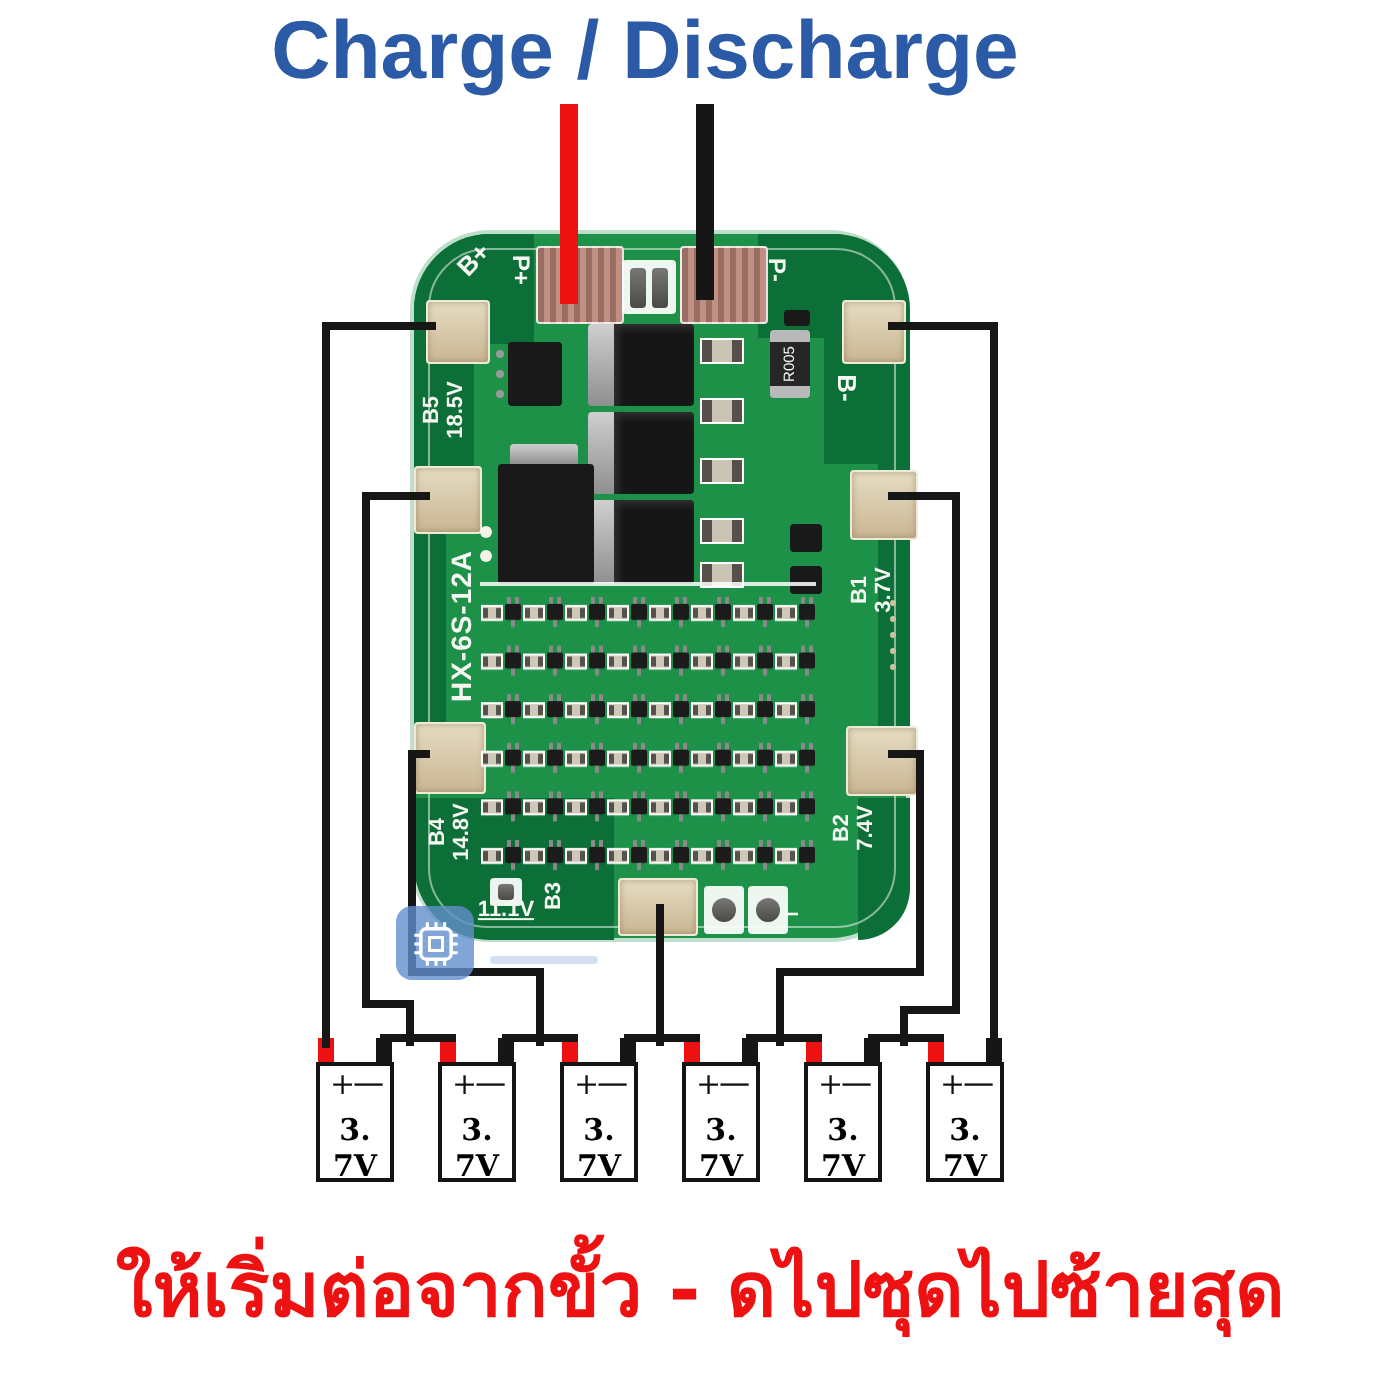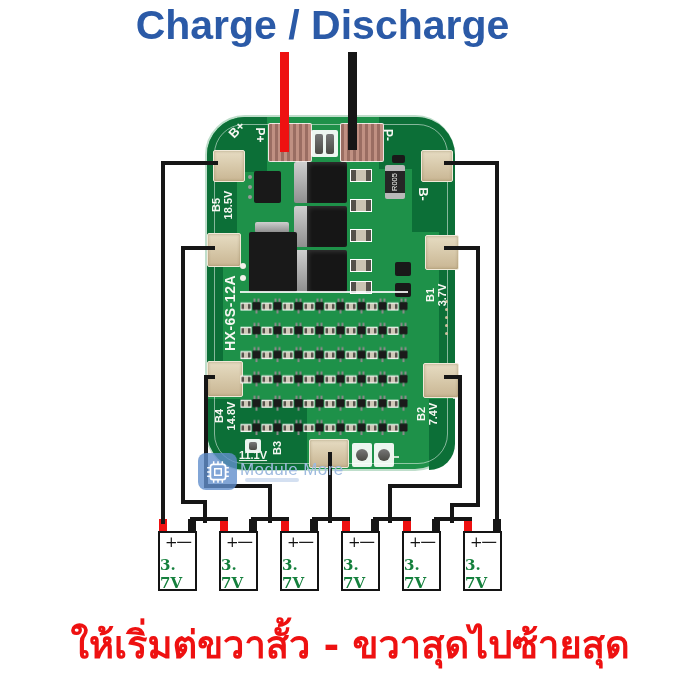--- a/index.html
+++ b/index.html
@@ -36,21 +36,21 @@
       transform:translate(-50%,-50%) rotate(-90deg);}
   .rl.cw{transform:translate(-50%,-50%) rotate(90deg);}
   .rl.d45{transform:translate(-50%,-50%) rotate(-46deg);}
   .rl.flat{transform:translate(-50%,-50%);}
   
   .battery{position:absolute;top:531px;width:39px;height:60px;background:#fff;border:2.5px solid #141414;
            box-sizing:border-box;}
   .bt-row{display:flex;justify-content:space-between;padding:2px 4px 0 5px;font-family:"DejaVu Serif",serif;
           font-size:15px;color:#111;line-height:1;}
   .bt-row .mn{display:inline-block;transform:scaleX(1.5);}
-  .bt-v{text-align:left;font-family:"DejaVu Serif",serif;font-weight:600;font-size:15px;color:#15803d;margin-top:6px;}
+  .bt-v{text-align:center;font-family:"DejaVu Serif",serif;font-weight:600;font-size:15px;color:#000000;margin-top:6px;}
   
   #wm-icon{position:absolute;left:198px;top:453px;width:39px;height:37px;background:rgba(98,142,204,.8);
            border-radius:8px;display:flex;align-items:center;justify-content:center;}
   #wm-text{position:absolute;left:240px;top:460px;font-size:17px;color:#9fbbdf;font-weight:500;letter-spacing:.4px;}
   #wm-sub{position:absolute;left:245px;top:478px;width:54px;height:4px;background:rgba(159,187,223,.45);border-radius:2px;}
   svg{display:block;}
   #wires{position:absolute;left:0;top:0;z-index:5;pointer-events:none;}
   #board{z-index:2;} .battery{z-index:3;}
   #wm-icon,#wm-text,#wm-sub{z-index:6;}
 </style>
@@ -265,17 +265,16 @@
     </g>
   </svg>
 
   <div id="wm-icon">
     <svg width="26" height="26" viewBox="0 0 24 24">
       <rect x="5" y="5" width="14" height="14" rx="2.5" fill="none" stroke="#fff" stroke-width="1.6"></rect>
       <rect x="9" y="9" width="6" height="6" fill="none" stroke="#fff" stroke-width="1.4"></rect>
       <path stroke="#fff" stroke-width="1.4" d="M8 5V2 M12 5V2 M16 5V2 M8 19v3 M12 19v3 M16 19v3 M5 8H2 M5 12H2 M5 16H2 M19 8h3 M19 12h3 M19 16h3"></path>
     </svg>
   </div>
-  <div id="wm-text">Module More</div>
   <div id="wm-sub"></div>
 
-  <div id="caption">ให้เริ่มต่ขวาสั้ว - ขวาสุดไปซ้ายสุด</div>
+  <div id="caption">ให้เริ่มต่อจากขั้ว - ดไปซุดไปซ้ายสุด</div>
 </div>
 
 </body></html>

